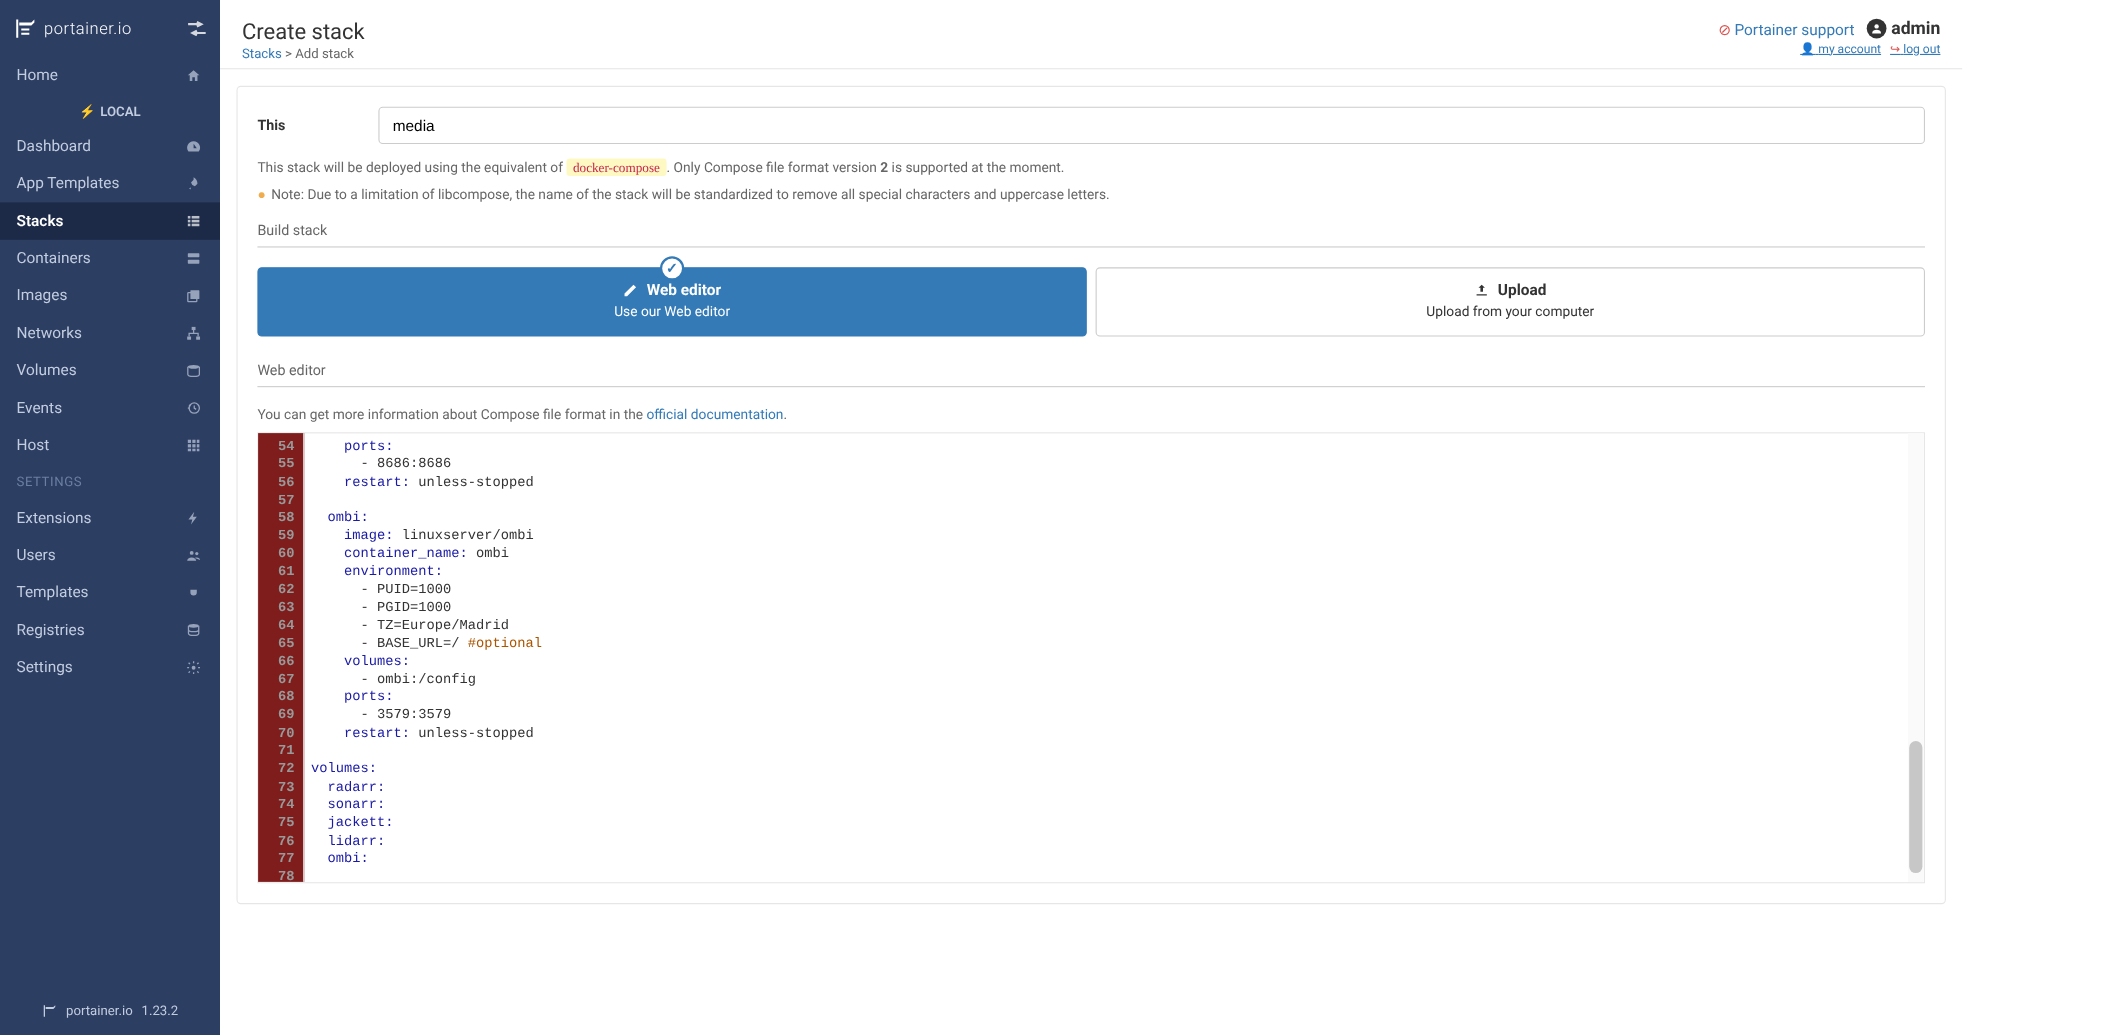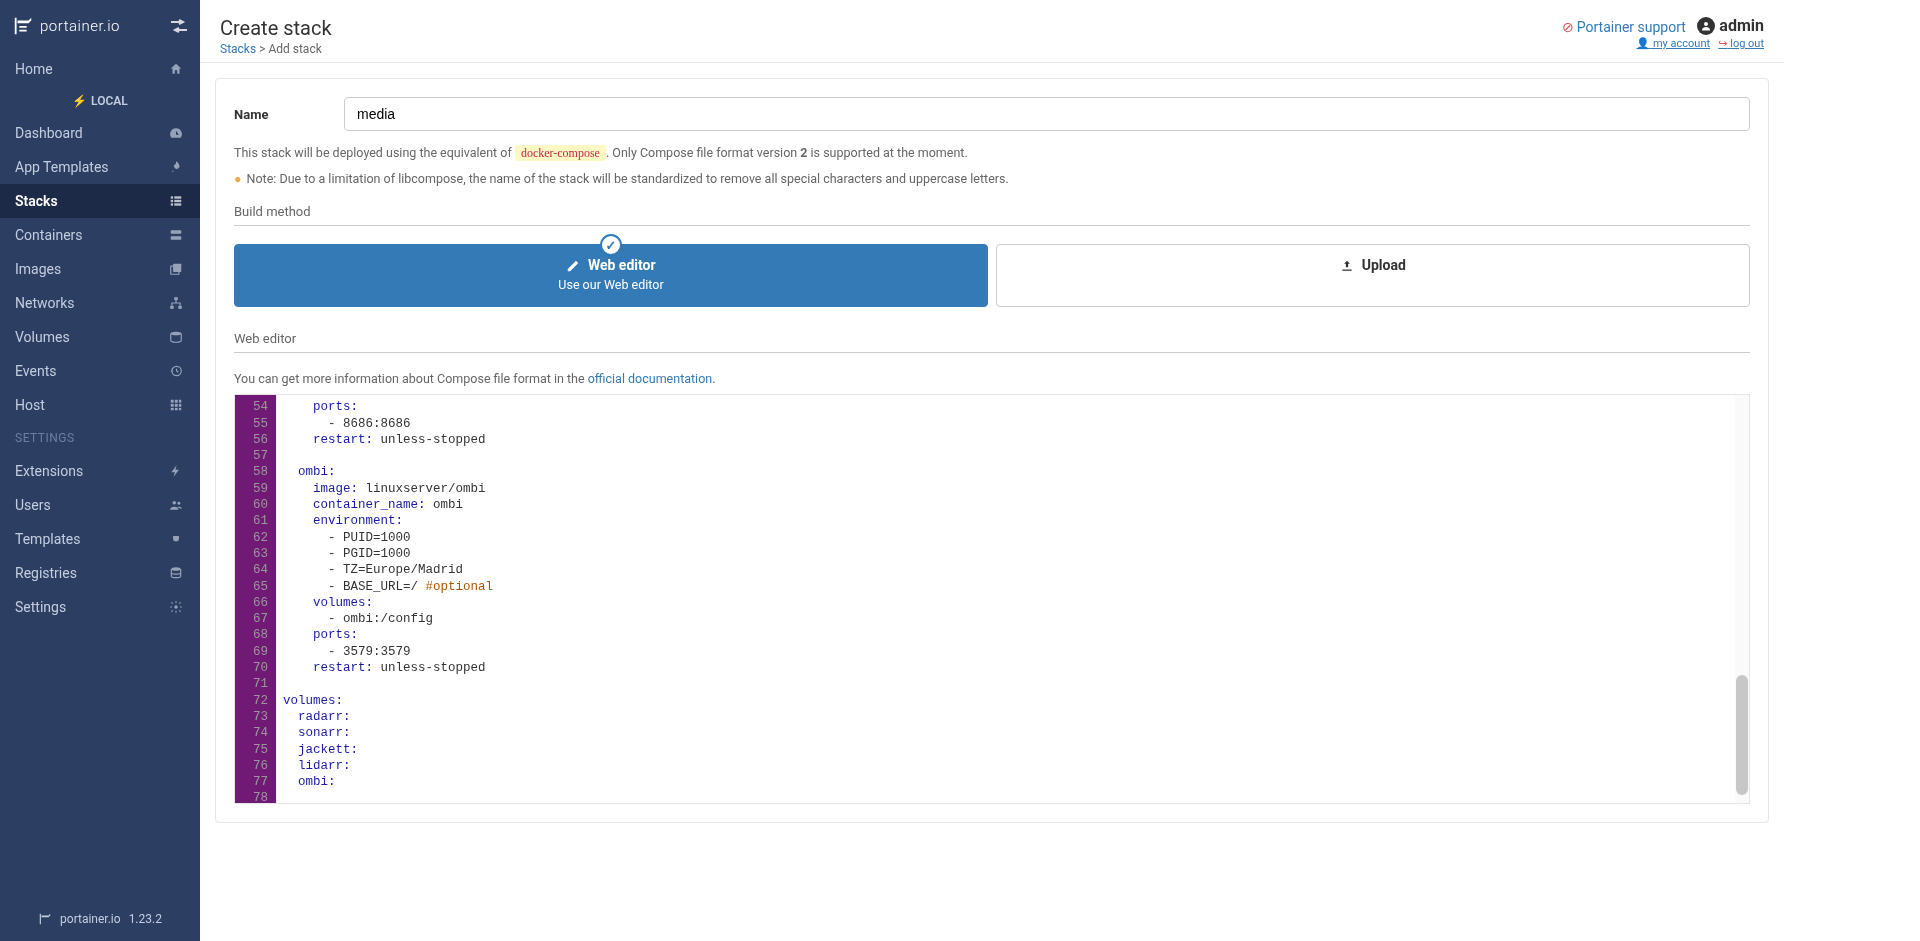--- a/index.html
+++ b/index.html
@@ -45,21 +45,21 @@
 .build-methods { display: flex; gap: 8px; margin-bottom: 16px; position: relative; }
 .method-card { flex: 1; border: 1px solid #ccc; border-radius: 4px; padding: 12px 8px 14px 8px; text-align: center; cursor: pointer; position: relative; background: #fff; }
 .method-card.selected { background: #337ab7; color: #fff; border-color: #337ab7; }
 .method-title { font-weight: 700; font-size: 14px; margin-bottom: 4px; }
 .method-sub { font-size: 12.5px; }
 .method-check { position: absolute; top: -11px; left: 50%; transform: translateX(-50%); width: 22px; height: 22px; border: 2px solid #337ab7; border-radius: 50%; background: #fff; color: #337ab7; display: flex; align-items: center; justify-content: center; font-size: 13px; font-weight: bold; }
 .method-icon { margin-right: 4px; }
 .doc-link { font-size: 12.5px; color: #666; margin-bottom: 8px; }
 .doc-link a { color: #337ab7; text-decoration: none; }
 .editor { border: 1px solid #e6e6e6; display: flex; font-family: Menlo, Consolas, "Courier New", monospace; font-size: 12.5px; height: 410px; overflow-y: auto; line-height: 16.3px; position: relative; }
-.gutter { background: #701a75; color: #999; text-align: right; padding: 4px 8px 4px 18px; user-select: none; border-right: 1px solid #eee; }
+.gutter { background: #7f1d1d; color: #999; text-align: right; padding: 4px 8px 4px 18px; user-select: none; border-right: 1px solid #eee; font-weight: bold; }
 .gutter div { height: 16.3px; }
 .code { padding: 4px 6px; white-space: pre; flex: 1; }
 .code-line { height: 16.3px; }
 .cm-key { color: #1a1aa6; }
 .cm-string { color: #333; }
 .cm-comment { color: #a50; }
 .editor-scrollbar { position: absolute; right: 0; top: 0; width: 14px; height: 100%; background: #fafafa; }
 .editor-thumb { position: absolute; right: 1px; width: 12px; background: #c7c7c7; border-radius: 6px; }
 svg { display: block; }
 </style>
@@ -276,44 +276,45 @@
           <a href="#"><span>👤</span> <span>my account</span></a>
           &nbsp;
           <a href="#"><span class="logout-icon">↪</span> <span>log out</span></a>
         </div>
       </div>
     </div>
 
     <div class="content">
       <div class="panel">
         <div class="form-row">
-          <div class="form-label">Name</div>
+          <div class="form-label">This</div>
           <input class="form-input" value="media" style="">
         </div>
         <div class="help-text">
           <span>This stack will be deployed using the equivalent of </span><code>docker-compose</code><span>. Only Compose file format version </span><b>2</b><span> is supported at the moment.</span>
         </div>
         <div class="help-text">
           <span class="note-icon">●</span><span>Note: Due to a limitation of libcompose, the name of the stack will be standardized to remove all special characters and uppercase letters.</span>
         </div>
 
-        <div class="section-title">Build method</div>
+        <div class="section-title">Build stack</div>
 
         <div class="build-methods" id="build-methods">
             <div class="method-card selected">
               <div class="method-check">✓</div>
               <div class="method-title"><span class="method-icon" style="display:inline-block;vertical-align:middle"><svg width="14" height="14" viewBox="0 0 24 24" fill="currentColor">
                     <path d="M3 17v4h4L19 9l-4-4L3 17zM21 7l-2 2-4-4 2-2z"></path>
                   </svg></span> Web editor</div>
               <div class="method-sub">Use our Web editor</div>
             </div>
             <div class="method-card">
               <div class="method-title"><span class="method-icon" style="display:inline-block;vertical-align:middle"><svg width="14" height="14" viewBox="0 0 24 24" fill="currentColor">
                     <path d="M12 3l5 5h-3v6h-4V8H7zM4 18h16v2H4z"></path>
                   </svg></span> Upload</div>
+              <div class="method-sub">Upload from your computer</div>
             </div>
           </div>
 
         <div class="section-title">Web editor</div>
 
         <div class="doc-link">
           <span>You can get more information about Compose file format in the </span><a href="#">official documentation</a><span>.</span>
         </div>
 
         <div class="editor">

